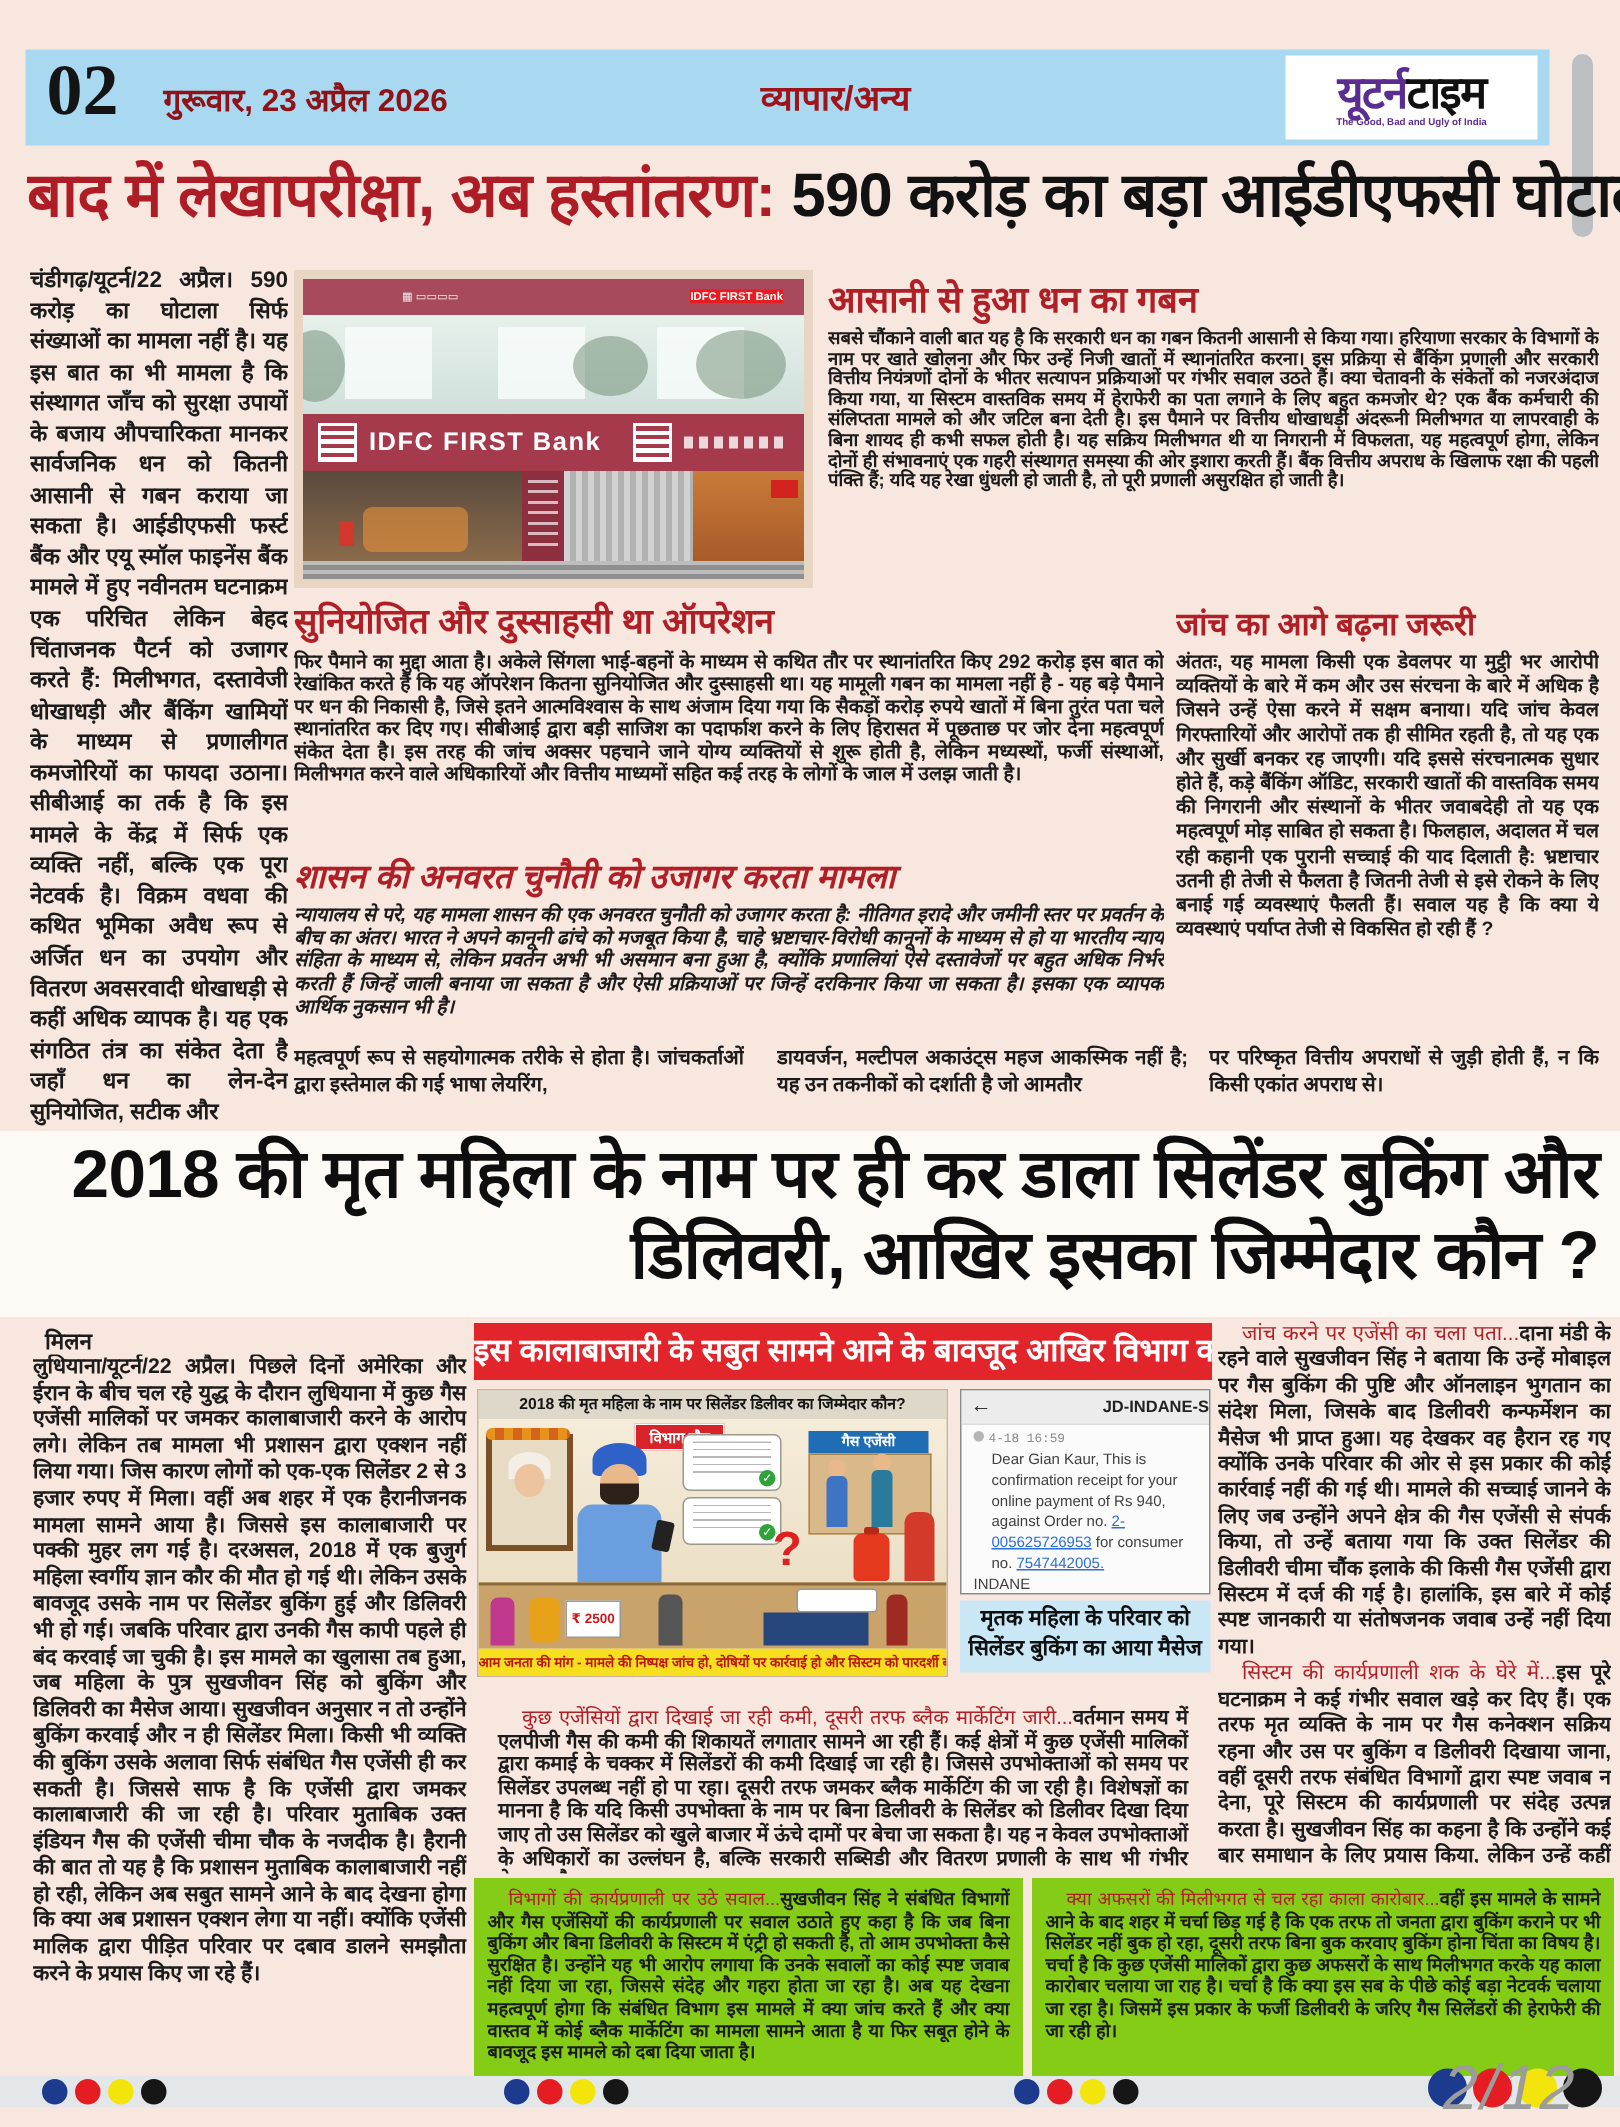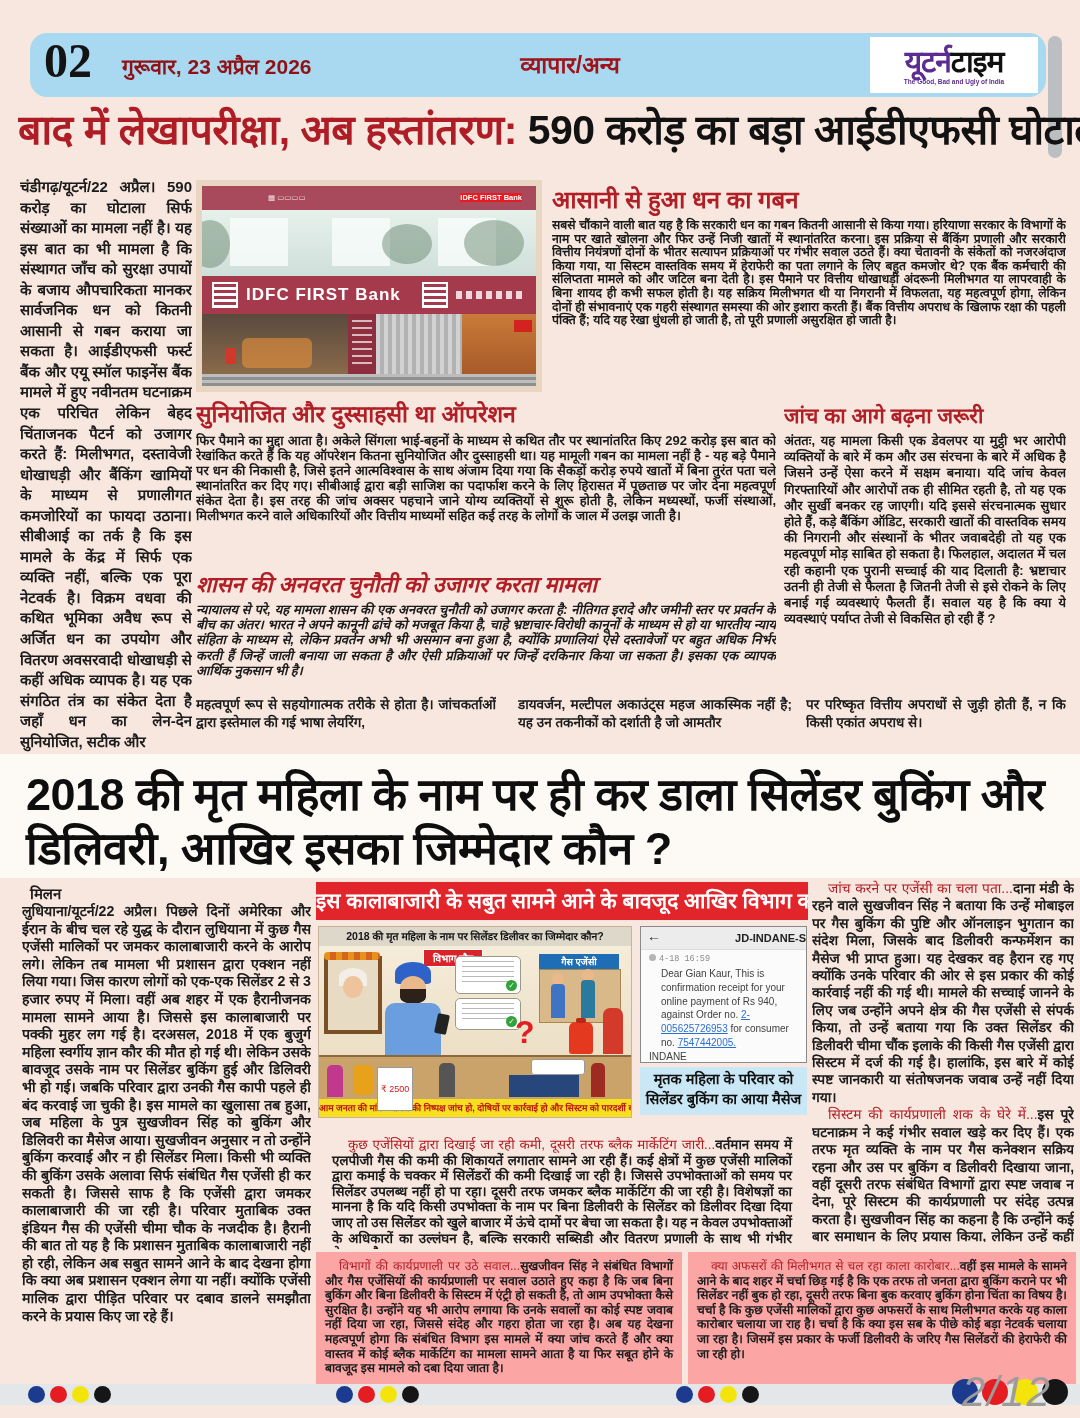--- a/index.html
+++ b/index.html
@@ -1,19 +1,19 @@
 <!DOCTYPE html>
 <html><head>
 <meta charset="utf-8">
 <style>
   html,body{margin:0;padding:0;background:#777;}
   .page{position:relative;width:1080px;height:1418px;background:#f8e7de;overflow:hidden;
         font-family:"Liberation Sans","DejaVu Sans",sans-serif;color:#1c1c1c;margin:0 auto;}
   
-  .hdr{position:absolute;left:30px;top:33px;width:1016px;height:64px;background:#a9d9f0;border-radius:17px;}
+  .hdr{position:absolute;left:17px;top:33px;width:1016px;height:64px;background:#a9d9f0;}
   .pgnum{position:absolute;left:14px;top:0px;font-family:"Liberation Serif","DejaVu Serif",serif;
          font-size:48px;font-weight:700;color:#141414;}
   .date{position:absolute;left:92px;top:19px;font-size:21px;font-weight:800;color:#8e1216;}
   .section{position:absolute;left:430px;top:15px;width:220px;text-align:center;font-size:23px;font-weight:800;color:#a01318;}
   .logo{position:absolute;right:8px;top:4px;width:168px;height:56px;background:#ffffff;text-align:center;padding-top:3px;box-sizing:border-box;}
   .logo1{color:#5b2d90;font-weight:800;font-size:30px;letter-spacing:-1px;}
   .logo2{color:#101010;font-weight:800;font-size:30px;letter-spacing:-1px;}
   .tagline{font-size:6.5px;color:#5b2d90;font-weight:700;margin-top:-3px;}
   .scrollthumb{position:absolute;left:1048px;top:36px;width:14px;height:122px;background:#bcbfc1;border-radius:7px;}
   
@@ -62,37 +62,37 @@
   .ph-glow{position:absolute;left:40px;top:24px;width:70px;height:30px;background:#e8913a;opacity:.6;border-radius:6px;}
   .ph-chair{position:absolute;left:24px;top:34px;width:10px;height:16px;background:#d2372b;}
   .ph-postcol{position:absolute;left:146px;top:0;width:28px;height:60px;background:#8e2f3f;}
   .ph-postlines{position:absolute;left:150px;top:6px;width:20px;height:44px;background:repeating-linear-gradient(#ffffffaa 0 2px,transparent 2px 7px);}
   .ph-shutter{position:absolute;left:174px;top:0;width:86px;height:60px;background:repeating-linear-gradient(90deg,#d2d2d2 0 4px,#b2b2b2 4px 8px);}
   .ph-right{position:absolute;left:260px;top:0;width:86px;height:60px;background:linear-gradient(#c97b3a,#a85a28);}
   .ph-atm{position:absolute;right:4px;top:6px;width:18px;height:12px;background:#d2231f;}
   .ph-steps{position:absolute;left:0;bottom:0;width:100%;height:12px;background:repeating-linear-gradient(#bdbdbd 0 3px,#8f8f8f 3px 6px);}
   
   .white-band{position:absolute;left:0;top:754px;width:1080px;height:124px;background:#fdfaf6;}
-  .hl2{position:absolute;left:14px;top:756px;width:1052px;margin:12px;text-align:left;
+  .hl2{position:absolute;left:14px;top:756px;width:1052px;margin:0;text-align:right;
        font-size:45px;line-height:1.2;font-weight:800;color:#0e0e0e;letter-spacing:-0.5px;}
   
   .byline{position:absolute;left:30px;top:883px;font-size:15px;font-weight:800;}
   .a2col1{position:absolute;left:22px;top:903px;width:289px;height:425px;overflow:hidden;
           font-size:14.2px;line-height:17.6px;font-weight:600;}
   .banner{position:absolute;left:316px;top:882px;width:492px;height:38px;background:#e2242b;
           color:#fff;font-size:21px;font-weight:800;text-align:center;line-height:38px;
           white-space:nowrap;overflow:hidden;}
   .a2right{position:absolute;left:812px;top:880px;width:262px;height:362px;overflow:hidden;
            font-size:13.8px;line-height:17.4px;font-weight:600;}
   .a2right p{margin:0;text-indent:16px;}
   .lead{color:#b01e26;font-weight:400;}
   .a2mid{position:absolute;left:316px;top:1121px;width:492px;height:128px;overflow:hidden;
          font-size:13.4px;line-height:15.6px;font-weight:600;}
   .a2mid p{margin:16px;text-indent:16px;}
-  .ybox{position:absolute;top:1252px;background:#fca5a5;padding:7px 9px;box-sizing:border-box;height:139px;overflow:hidden;
+  .ybox{position:absolute;top:1252px;background:#84cc16;padding:7px 9px;box-sizing:border-box;height:139px;overflow:hidden;
         font-size:12.2px;line-height:14.6px;font-weight:600;}
   .ybox p{margin:0;text-indent:14px;}
   .ybox1{left:316px;width:366px;}
   .ybox2{left:688px;width:388px;}
   
   .cartoon{position:absolute;left:318px;top:926px;width:312px;height:190px;border:1px solid #c9b49a;background:#f2e8d5;overflow:hidden;}
   .ct-title{height:19px;background:#ded8ca;color:#151515;font-size:10.5px;font-weight:800;text-align:center;line-height:19px;white-space:nowrap;overflow:hidden;}
   .ct-scene{position:relative;height:109px;background:linear-gradient(#f5ecd9,#ecdfc6);}
   .ct-badge{position:absolute;left:104px;top:3px;background:#d8232a;color:#fff;font-size:10px;font-weight:800;padding:1px 9px;border:1px solid #fff;}
   .ct-frame{position:absolute;left:5px;top:10px;width:50px;height:70px;background:#e7dcc3;border:4px solid #7c5026;}
@@ -116,21 +116,21 @@
   .ct-pB{left:262px;top:34px;width:14px;height:38px;background:#2a7a9e;}
   .ct-head{position:absolute;width:12px;height:12px;border-radius:50%;background:#eab98b;}
   .ct-hA{left:233px;top:27px;}
   .ct-hB{left:263px;top:23px;}
   .ct-q{position:absolute;left:196px;top:68px;color:#e21f1f;font-size:32px;font-weight:900;}
   .ct-cyl{position:absolute;left:250px;top:76px;width:24px;height:32px;background:#e4391f;border-radius:6px 6px 3px 3px;}
   .ct-cyl-top{width:10px;height:5px;background:#b52a16;margin:-4px auto 0;border-radius:2px;}
   .ct-delivery{position:absolute;left:284px;top:62px;width:20px;height:46px;background:#d43a2a;border-radius:7px 7px 0 0;}
   .ct-bottom{position:relative;height:44px;background:#caa36a;border-top:2px solid #8a6a3a;box-sizing:border-box;}
   .ct-cyl2{position:absolute;left:34px;top:8px;width:20px;height:30px;background:#e8a21a;border-radius:5px;}
-  .ct-price{position:absolute;left:58px;top:10px;background:#fff;color:#d01818;font-size:9px;font-weight:400;padding:16px 3px;border:1px solid #999;}
+  .ct-price{position:absolute;left:58px;top:10px;background:#fff;color:#d01818;font-size:9px;font-weight:700;padding:6px 3px;border:1px solid #999;}
   .ct-f1{position:absolute;left:8px;top:8px;width:16px;height:32px;background:#c0398f;border-radius:5px 5px 0 0;}
   .ct-f2{position:absolute;left:120px;top:6px;width:16px;height:34px;background:#555;border-radius:5px 5px 0 0;}
   .ct-desk{position:absolute;left:190px;top:18px;width:70px;height:22px;background:#27477c;}
   .ct-bub3{position:absolute;left:212px;top:2px;width:52px;height:14px;background:#fff;border:1px solid #999;border-radius:3px;}
   .ct-f3{position:absolute;left:272px;top:6px;width:14px;height:34px;background:#9e2b22;border-radius:5px 5px 0 0;}
   .ct-cap{height:18px;background:#f6df1e;color:#c01212;font-size:9px;font-weight:800;text-align:center;line-height:18px;white-space:nowrap;overflow:hidden;}
   
   .msg{position:absolute;left:640px;top:926px;width:167px;height:137px;background:#fbfbfb;border:1px solid #8a8a8a;overflow:hidden;box-sizing:border-box;}
   .msg-hd{height:22px;background:#ececec;position:relative;border-bottom:1px solid #dcdcdc;}
   .msg-back{position:absolute;left:6px;top:1px;font-size:14px;color:#333;}

